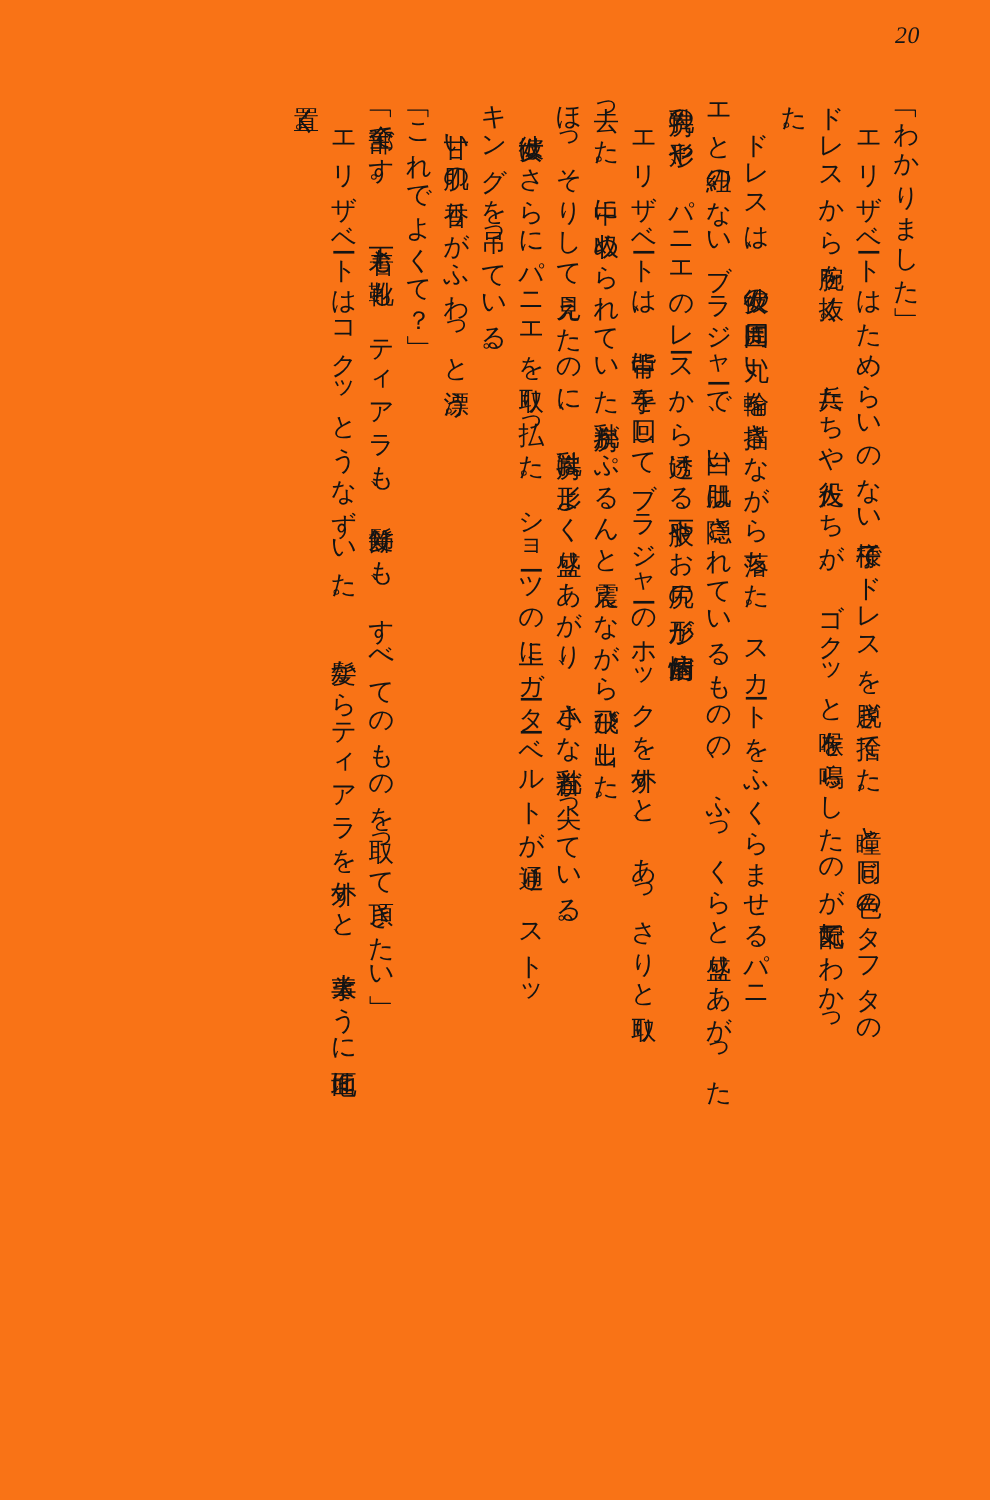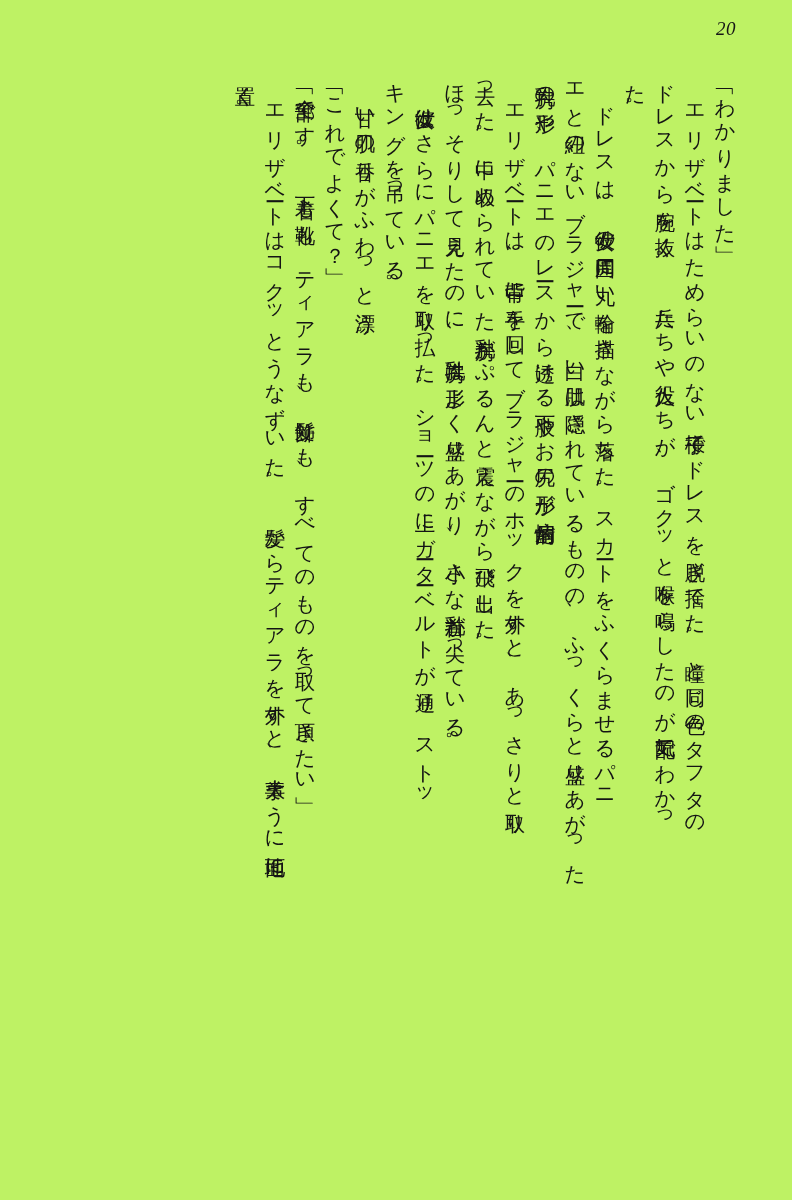--- a/index.html
+++ b/index.html
@@ -13,21 +13,21 @@
     font-family: "Liberation Serif", "DejaVu Serif", serif;
     color: #1a1a1a;
     overflow: hidden;
     position: relative;
   }
   .page {
     position: relative;
     width: 792px;
     height: 1200px;
     box-sizing: border-box;
-    background: #bef264;
+    background: #f97316;
   }
   .page-number {
     position: absolute;
     top: 18px;
     right: 56px;
     font-size: 19px;
     font-style: italic;
     font-family: "Liberation Serif", "DejaVu Serif", serif;
     color: #161616;
     letter-spacing: 0.5px;

